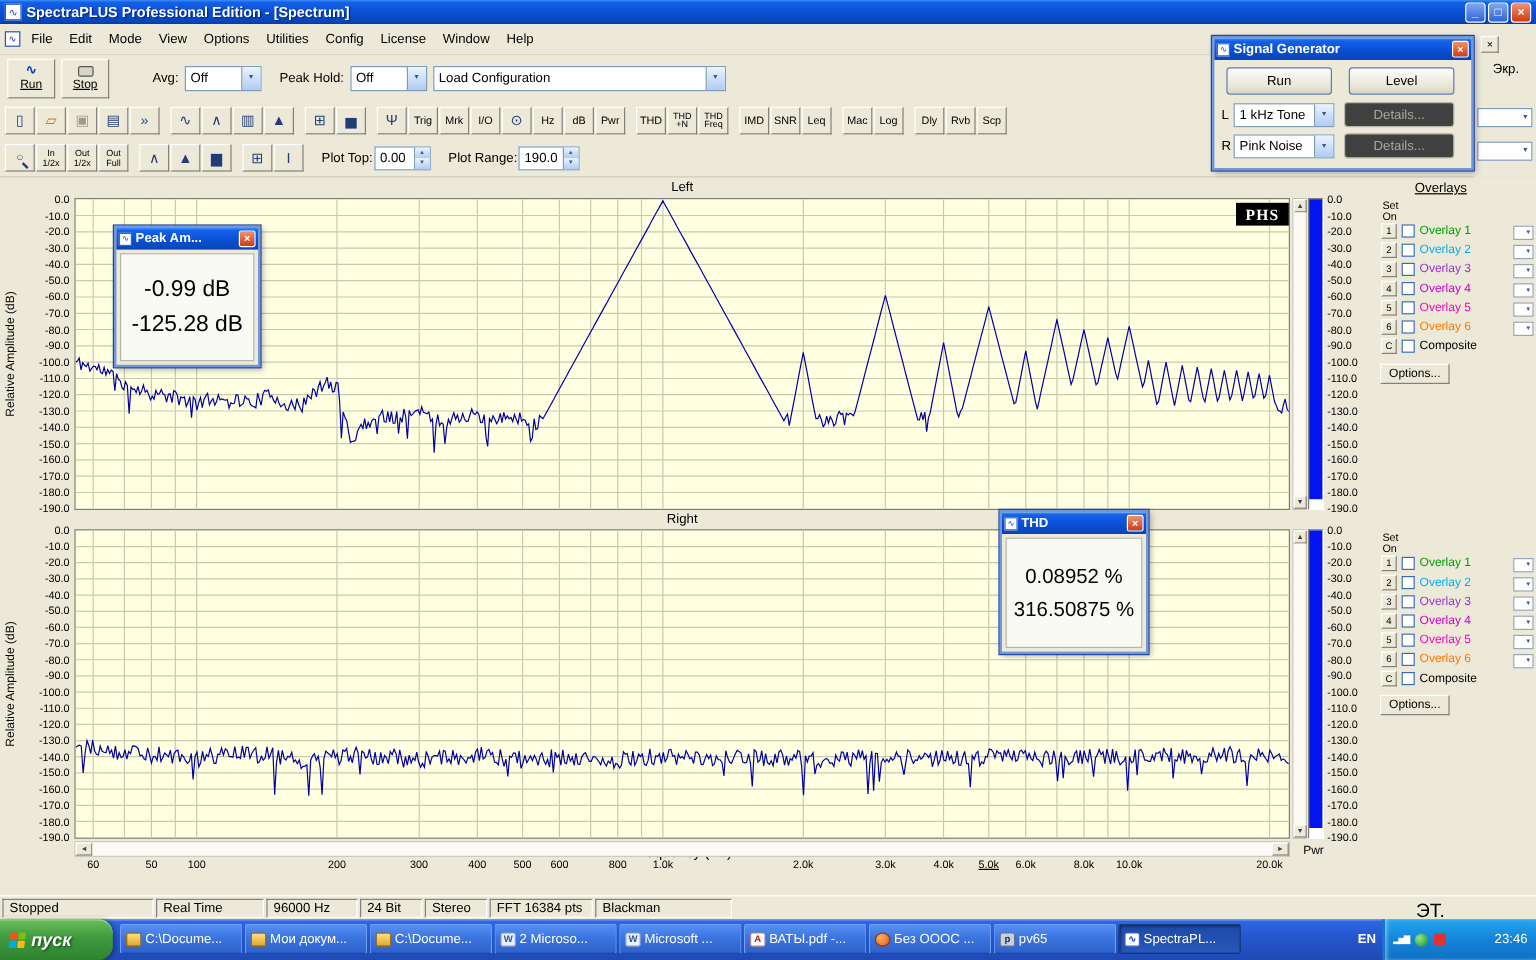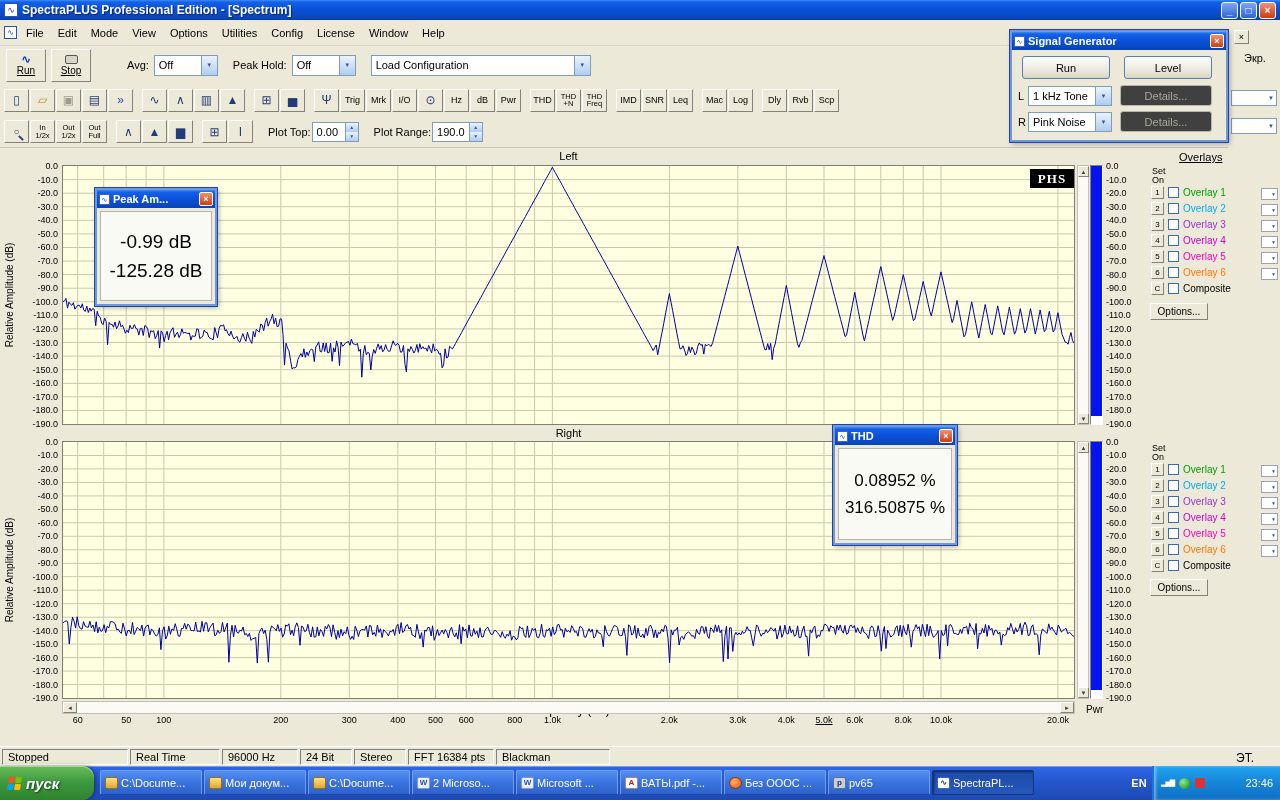--- a/index.html
+++ b/index.html
@@ -28,21 +28,21 @@
 .bigbtn{width:40px;height:33px;display:flex;flex-direction:column;align-items:center;justify-content:center;gap:1px;
  background:#ECE9D8;border:1px solid;border-color:#FFFFFF #848278 #848278 #FFFFFF;font-family:inherit}
 .runicon{color:#1040C0;font-size:11px;line-height:9px;font-weight:bold}
 .stopicon{width:13px;height:9px;background:#D8D4C8;border:1px solid #555;border-radius:2px}
 .biglbl{font-size:10px;text-decoration:underline}
 .lbl{font-size:11px}
 .combo{display:inline-flex;align-items:center;height:21px;background:#fff;border:1px solid #7F9DB9}
 .combo .cval{flex:1;padding:0 4px;font-size:11px;white-space:nowrap;overflow:hidden}
 .combo .carr{width:16px;height:100%;display:flex;align-items:center;justify-content:center;font-size:6px;color:#3A5A8C;
  background:linear-gradient(#EAF3FC,#C8DCF8 60%,#B0CCF0);border-left:1px solid #7F9DB9}
-.w64{width:64px}.w268{width:220px;margin-left:10px}
+.w64{width:64px}.w268{width:244px;}
 #toolbar2{position:absolute;left:0;top:84px;width:1280px;height:32px;display:flex;align-items:center;gap:1px;padding:0 4px;background:#ECE9D8}
 #toolbar3{position:absolute;left:0;top:116px;width:1280px;height:32px;display:flex;align-items:center;gap:1px;padding:0 4px;background:#ECE9D8;border-bottom:1px solid #C8C4B8}
 #tb2,#tb3icons{display:flex;align-items:center;gap:1px}
 .tbbtn{min-width:25px;height:23px;padding:0 2px;background:#ECE9D8;border:1px solid;border-color:#FFFFFF #848278 #848278 #FFFFFF;
  display:inline-flex;align-items:center;justify-content:center;font-family:inherit}
 .tbglyph{font-size:12px;line-height:12px;color:#223C78}
 .tblbl{font-size:9px;line-height:9px;white-space:pre-line;text-align:center}
 .tbbtn.two .tblbl{font-size:7.5px;line-height:7.5px}
 .tbbtn.dis .tbglyph{color:#9D9B8D}
 .tbsep{width:7px}
@@ -113,21 +113,21 @@
 .optbtn{position:absolute;width:58px;height:17px;font-size:10px;font-family:inherit;background:#ECE9D8;border:1px solid;border-color:#FFFFFF #848278 #848278 #FFFFFF}
 .cfrag{position:absolute;left:1261px;width:17px;height:12px;background:#fff;border:1px solid #9AA4B4;font-size:5px;color:#3A5A8C;display:flex;align-items:center;justify-content:flex-end;padding-right:1px}
 .pwrlbl{position:absolute;font-size:10px}
 #phs{position:absolute;left:1030px;top:21px;width:44px;height:19px;background:#000;color:#fff;z-index:20;
  font-family:"Liberation Serif",serif;font-weight:bold;font-size:13px;letter-spacing:1px;display:flex;align-items:center;justify-content:center}
 
 
 #statusbar{position:absolute;left:0;top:746px;width:1280px;height:20px;background:#ECE9D8;display:flex;gap:2px;padding:2px 2px;border-top:1px solid #fff}
 .scell{height:16px;border:1px solid;border-color:#808080 #FFFFFF #FFFFFF #808080;font-size:11px;line-height:14px;padding:0 5px;white-space:nowrap;overflow:hidden}
 .sfill{flex:1;height:16px}
-#statfrag{position:absolute;left:1236px;top:4px;font-size:12px}
+#statfrag{position:absolute;left:1180px;top:4px;font-size:16px}
 
 
 #taskbar{position:absolute;left:0;top:766px;width:1280px;height:34px;display:flex;align-items:stretch;
  background:linear-gradient(#3168E8,#2456CC 45%,#1E4AB4);box-shadow:inset 0 1px 0 #6FA0F8}
 #startbtn{flex:none;width:94px;height:34px;display:flex;align-items:center;gap:5px;padding:0 14px 0 8px;
  border-radius:0 12px 12px 0;background:linear-gradient(#6ABF5A,#3F9A3F 45%,#2E832E);
  box-shadow:inset 0 1px 0 #9FD88F,2px 0 4px rgba(0,0,0,.35);
  color:#fff;font-weight:bold;font-style:italic;font-size:15px;text-shadow:1px 1px 2px #184018}
 .flag{display:inline-grid;grid-template-rows:6px 6px;grid-template-columns:6px 6px;gap:1px;transform:skewX(-8deg)}
 .flag i{border-radius:1px}

